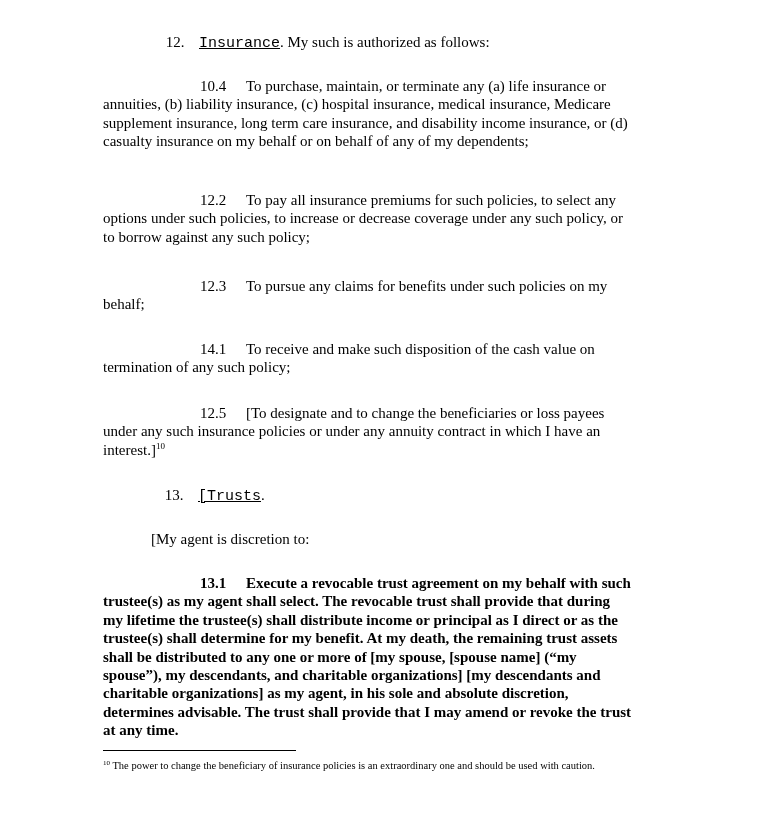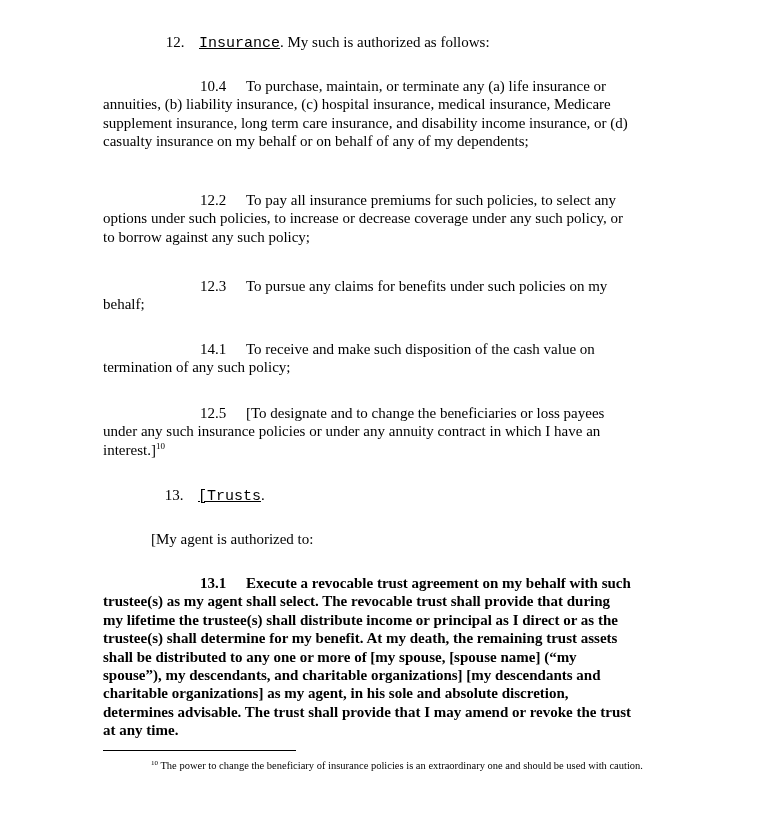--- a/index.html
+++ b/index.html
@@ -10,21 +10,21 @@
   }
   .page { position: absolute; left: 0; top: 0; width: 757px; height: 825px; }
   .blk { position: absolute; left: 103px; width: 530px; line-height: 18.4px; }
   .heading { position: absolute; line-height: 18px; white-space: nowrap; }
   .num { display: inline-block; text-align: center; }
   .u { text-decoration: underline; font-family: Liberation Mono, monospace; }
   .para .first { padding-left: 97px; }
   .para .first .pnum { display: inline-block; width: 46px; }
   sup { font-size: 9px; line-height: 0; vertical-align: 6px; }
   .rule { position: absolute; left: 103px; top: 750px; width: 193px; height: 1px; background: #000; }
-  .fn { position: absolute; left: 103px; top: 759px; width: 540px; font-size: 10.5px; line-height: 13px; text-align: right; }
+  .fn { position: absolute; left: 103px; top: 759px; width: 540px; font-size: 10.5px; line-height: 13px; }
   .fn sup { font-size: 7px; vertical-align: 4px; }
 </style>
 </head>
 <body>
 
 <div class="page">
 
   <div class="heading" style="left:151px; top:33px;">
     <span class="num" style="width:48px;">12.</span><span class="u">Insurance</span><span>.  My such is authorized as follows:</span>
   </div>
@@ -46,21 +46,21 @@
   </div>
 
   <div class="blk para" style="top:404px; width:536px;">
     <span class="first"><span class="pnum">12.5</span></span><span>[To designate and to change the beneficiaries or loss payees under any such insurance policies or under any annuity contract in which I have an interest.]</span><sup>10</sup>
   </div>
 
   <div class="heading" style="left:150px; top:486px;">
     <span class="num" style="width:48px;">13.</span><span class="u">[Trusts</span><span>.</span>
   </div>
 
-  <div class="heading" style="left:151px; top:530px;">[My agent is authorized to:</div>
+  <div class="heading" style="left:151px; top:530px;">[My agent is discretion to:</div>
 
   <div class="blk para" style="top:574px; width:530px;font-weight:bold;">
     <span class="first"><span class="pnum">13.1</span></span><span>Execute a revocable trust agreement on my behalf with such trustee(s) as my agent shall select. The revocable trust shall provide that during my lifetime the trustee(s) shall distribute income or principal as I direct or as the trustee(s) shall determine for my benefit. At my death, the remaining trust assets shall be distributed to any one or more of [my spouse, [spouse name] (“my spouse”), my descendants, and charitable organizations] [my descendants and charitable organizations] as my agent, in his sole and absolute discretion, determines advisable. The trust shall provide that I may amend or revoke the trust at any time.</span>
   </div>
 
   <div class="rule"></div>
 
   <div class="fn">
     <sup>10</sup><span> The power to change the beneficiary of insurance policies is an extraordinary one and should be used with caution.</span>
   </div>

